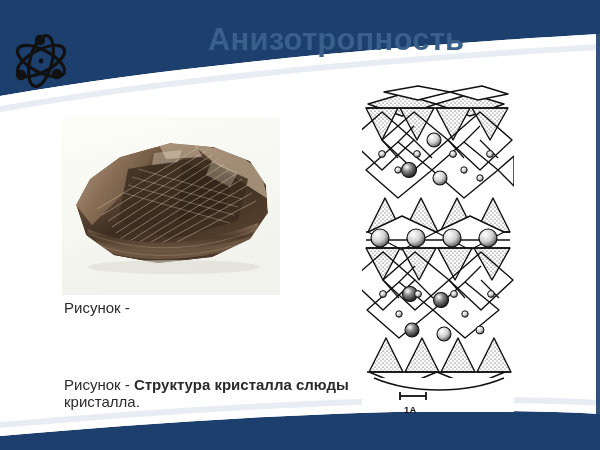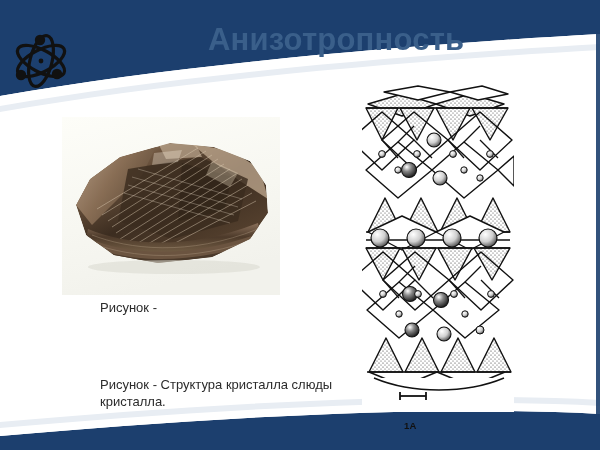--- a/index.html
+++ b/index.html
@@ -61,54 +61,53 @@
     height: 178px;
     background: #fbfbf6;
     overflow: hidden;
   }
   .photo svg { display: block; }
 
   
   .caption {
     position: absolute;
     color: #2b2b2b;
-    font-size: 13px;
+    font-size: 15px;
     line-height: 17px;
-    margin-left: 36px;
   }
   .caption-mica {
     left: 64px;
     top: 299px;
     width: 240px;
   }
   .caption-structure {
     left: 64px;
     top: 376px;
     width: 300px;
   }
   .caption-structure b {
-    font-weight: normal;
+    font-weight: bold;
     text-align: center;
   }
 
   
   .diagram {
     position: absolute;
     left: 362px;
     top: 82px;
     width: 152px;
     height: 330px;
     background: #ffffff;
   }
   .diagram svg { display: block; }
 
   .scalebar-label {
     position: absolute;
     left: 404px;
-    top: 420px;
+    top: 404px;
     font-size: 9.5px;
     font-weight: bold;
     color: #111111;
     letter-spacing: 0.3px;
   }
 </style>
 </head>
 <body>
 
 <div class="slide">

